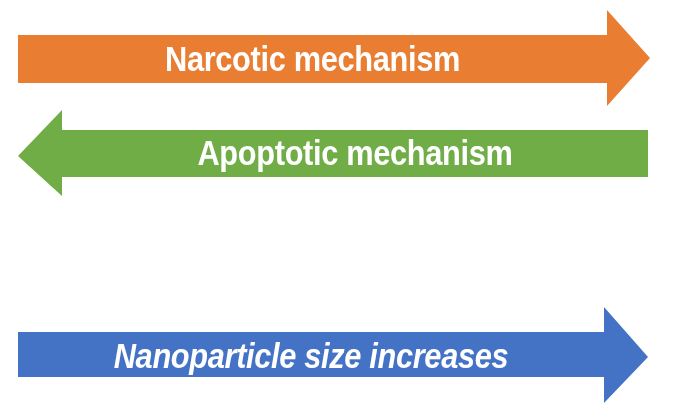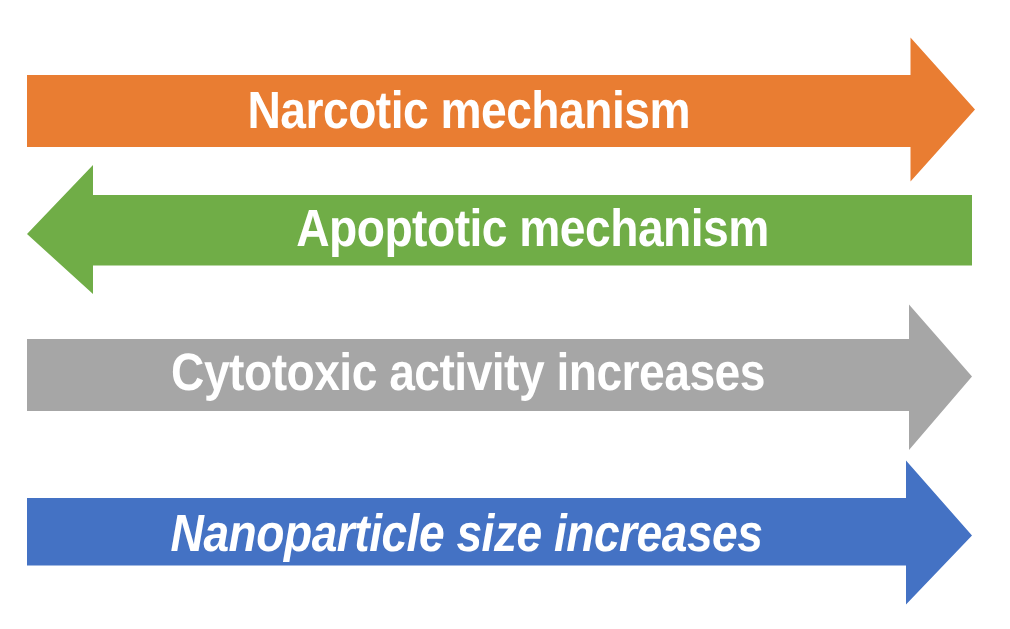--- a/index.html
+++ b/index.html
@@ -41,21 +41,21 @@
     line-height: 1;
     letter-spacing: -0.4px;
     white-space: nowrap;
     transform: scaleX(0.88);
     transform-origin: center center;
     text-rendering: optimizeLegibility;
     pointer-events: none;
   }
 
   
-  #row-narcotic   { top: 16px;   height: 112px; text-decoration: underline; }
+  #row-narcotic   { top: 1px;   height: 112px; text-decoration: underline; }
   #row-apoptotic  { top: 104px; height: 100px; }
   #row-cytotoxic  { top: 200px; height: 105px; }
   #row-nanoparticle { top: 303px; height: 116px; font-style: italic; }
 
   
   #label-narcotic     { left: 18px; top: 30px; width: 589px; height: 54px; }
   #label-apoptotic    { left: 62px; top: 22px; width: 586px; height: 52px; }
   #label-cytotoxic    { left: 18px; top: 22px; width: 588px; height: 52px; }
   #label-nanoparticle { left: 18px; top: 26px; width: 586px; height: 52px; }
 </style>
@@ -71,26 +71,20 @@
     <div class="arrow-label" id="label-narcotic" style="color: rgb(255, 255, 255);">Narcotic mechanism</div>
   </div>
 
   <div class="arrow-row" id="row-apoptotic">
     <svg class="arrow-svg" width="673" height="100" viewBox="0 0 673 100">
       <polygon points="18,52 62,6 62,26 648,26 648,73 62,73 62,92" fill="#70ad47"></polygon>
     </svg>
     <div class="arrow-label" id="label-apoptotic" style="color: rgb(255, 255, 255);">Apoptotic mechanism</div>
   </div>
 
-  <div class="arrow-row" id="row-cytotoxic">
-    <svg class="arrow-svg" width="673" height="105" viewBox="0 0 673 105">
-      <polygon points="18,26 606,26 606,3 648,51 606,100 606,74 18,74" fill="#a6a6a6"></polygon>
-    </svg>
-    <div class="arrow-label" id="label-cytotoxic" style="color: rgb(255, 255, 255);">Cytotoxic activity increases</div>
-  </div>
 
   <div class="arrow-row" id="row-nanoparticle">
     <svg class="arrow-svg" width="673" height="116" viewBox="0 0 673 116">
       <polygon points="18,29 604,29 604,4 648,54 604,100 604,74 18,74" fill="#4472c4"></polygon>
     </svg>
     <div class="arrow-label" id="label-nanoparticle" style="color: rgb(255, 255, 255);">Nanoparticle size increases</div>
   </div>
 
 </div>
 

